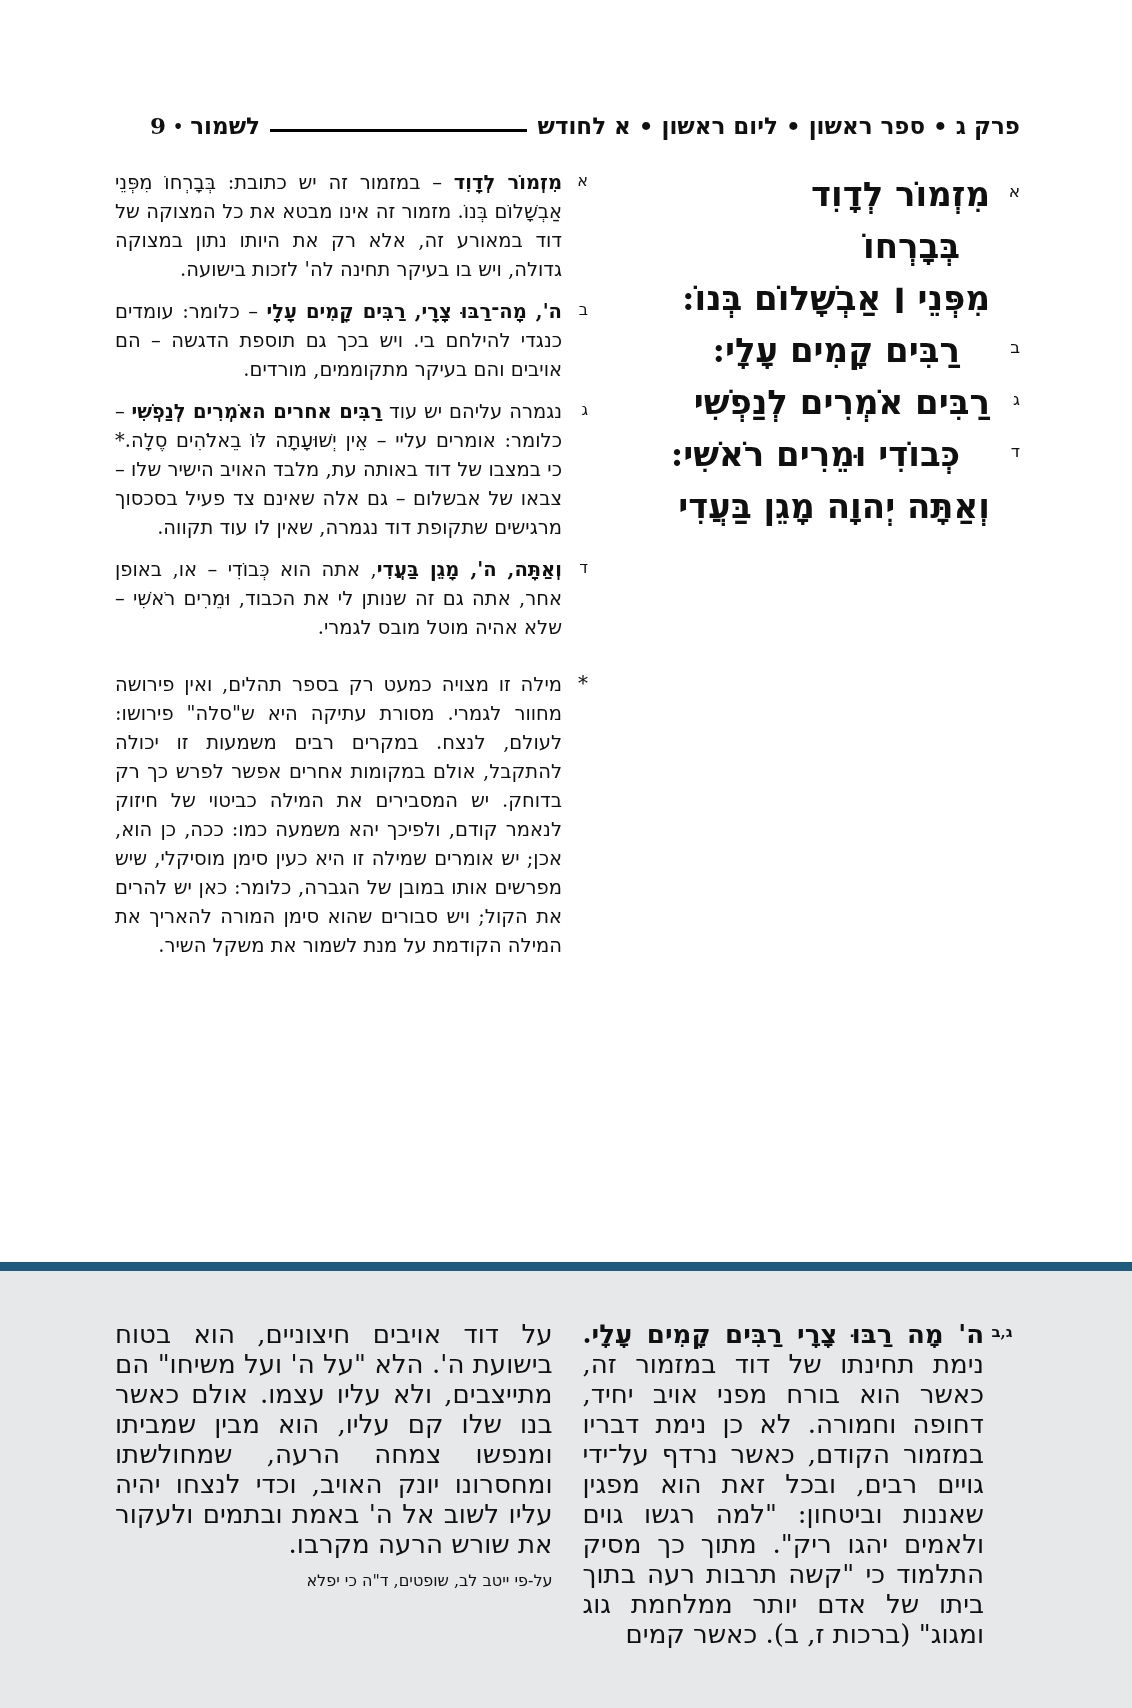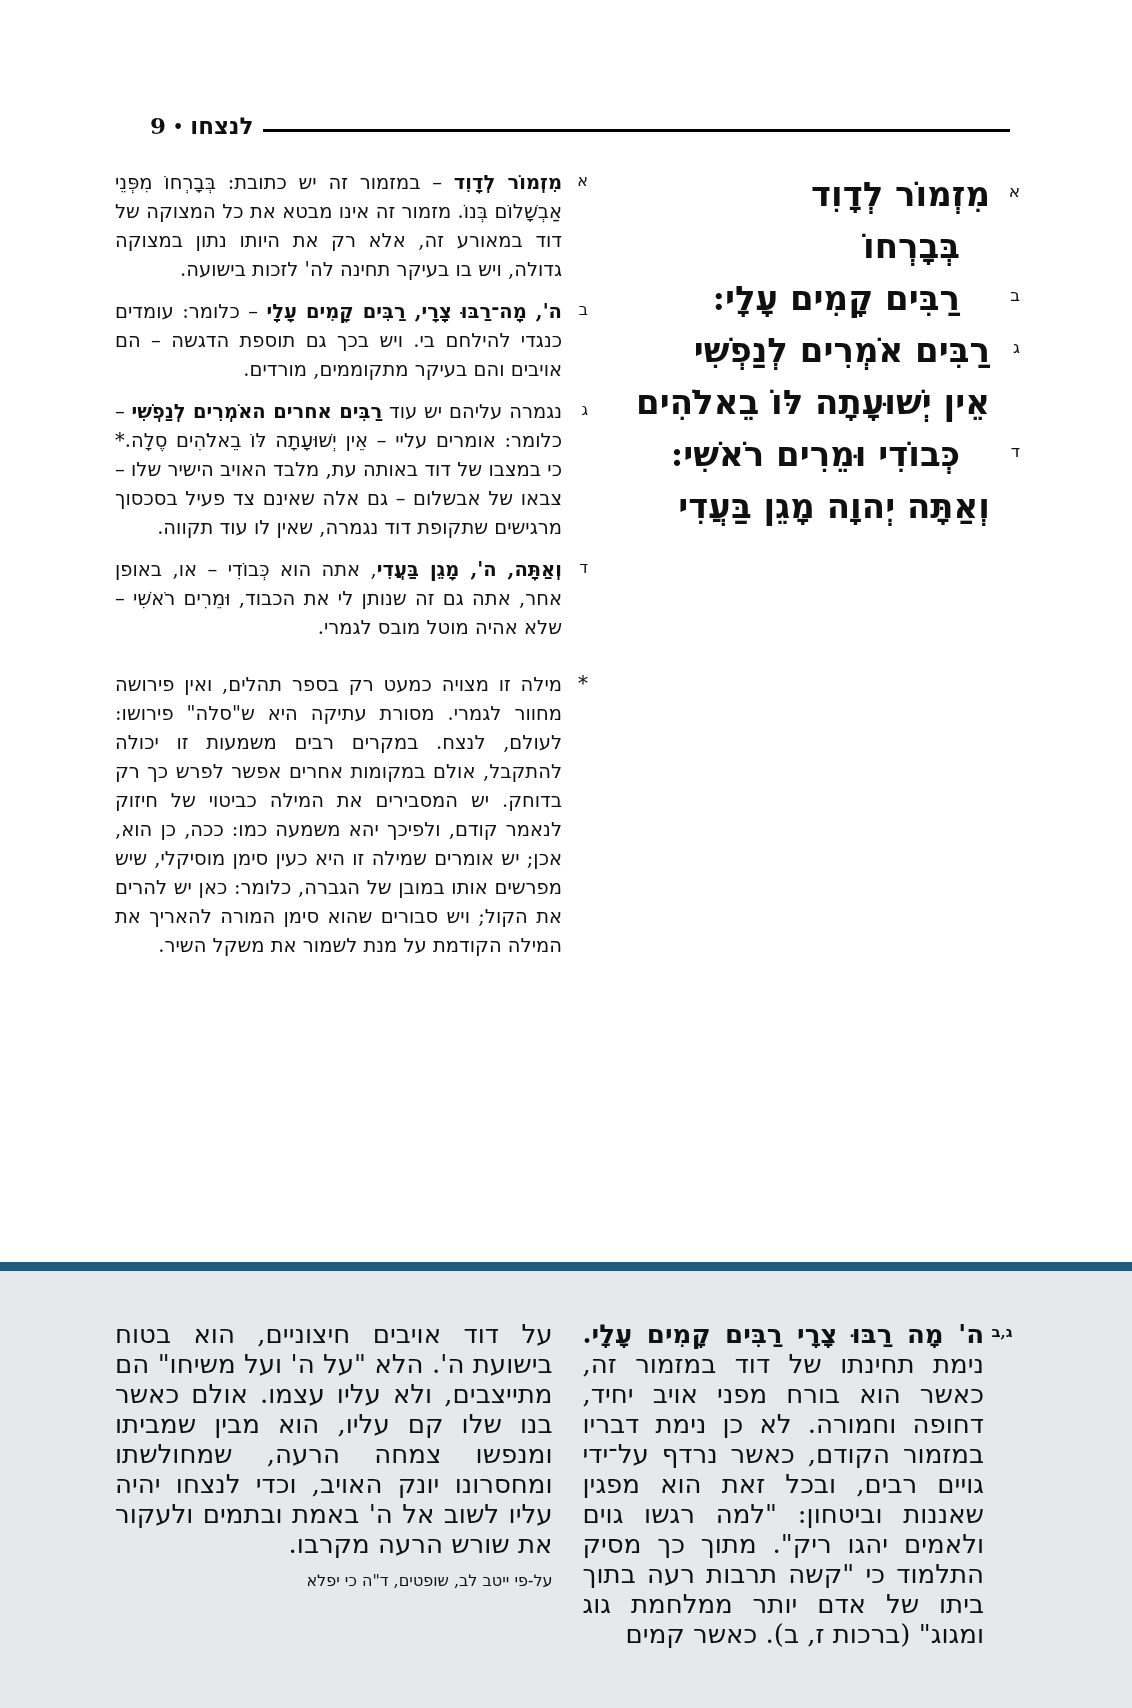--- a/index.html
+++ b/index.html
@@ -83,50 +83,51 @@
     font-size:16px;line-height:24px;margin-top:10px;
     text-align:right;
   }
 </style>
 </head>
 <body>
 
 <div class="page">
 
   <div class="header">
+    <span>פרק ג • ספר ראשון • ליום ראשון • א לחודש</span>
     <span class="header-rule"></span>
-    <span class="header-book">לנצחו</span>
+    <span class="header-book">לשמור</span>
     <span class="header-dot">•</span>
     <span class="header-page">9</span>
   </div>
 
   <div class="main">
 
     <div class="psalm-col">
 
       <div class="verse">
         <div class="verse-letter">א</div>
         <div class="verse-text">
           <div class="pline">מִזְמוֹר לְדָוִד</div>
           <div class="pline indent">בְּבָרְחוֹ</div>
+          <div class="pline">מִפְּנֵי ׀ אַבְשָׁלוֹם בְּנוֹ:</div>
         </div>
       </div>
 
       <div class="verse">
         <div class="verse-letter">ב</div>
         <div class="verse-text">
           <div class="pline indent">רַבִּים קָמִים עָלָי:</div>
         </div>
       </div>
 
       <div class="verse">
         <div class="verse-letter">ג</div>
         <div class="verse-text">
           <div class="pline">רַבִּים אֹמְרִים לְנַפְשִׁי</div>
-          <div class="pline">אֵין יְשׁוּעָתָה לּוֹ בֵאלֹהִים</div>
         </div>
       </div>
 
       <div class="verse">
         <div class="verse-letter">ד</div>
         <div class="verse-text">
           <div class="pline indent">כְּבוֹדִי וּמֵרִים רֹאשִׁי:</div>
           <div class="pline">וְאַתָּה יְהוָה מָגֵן בַּעֲדִי</div>
         </div>
       </div>

